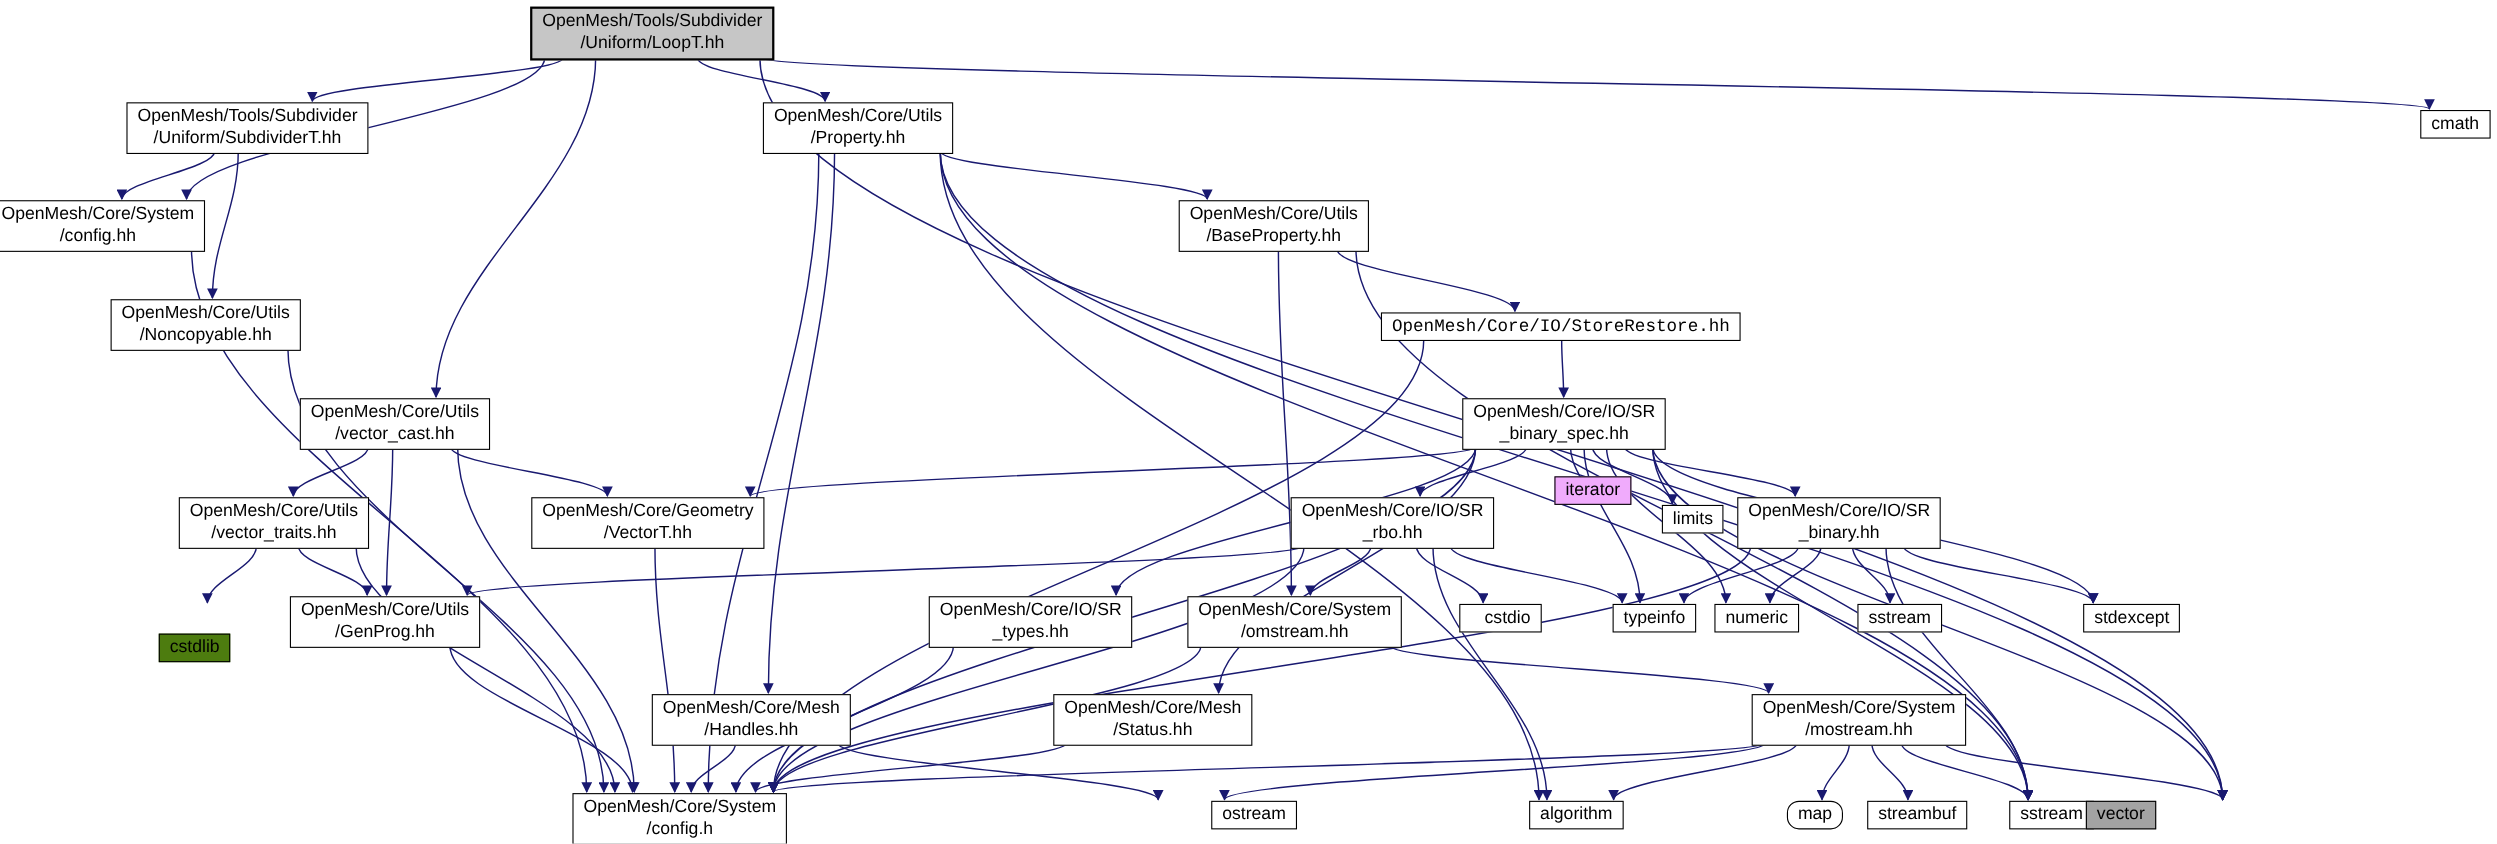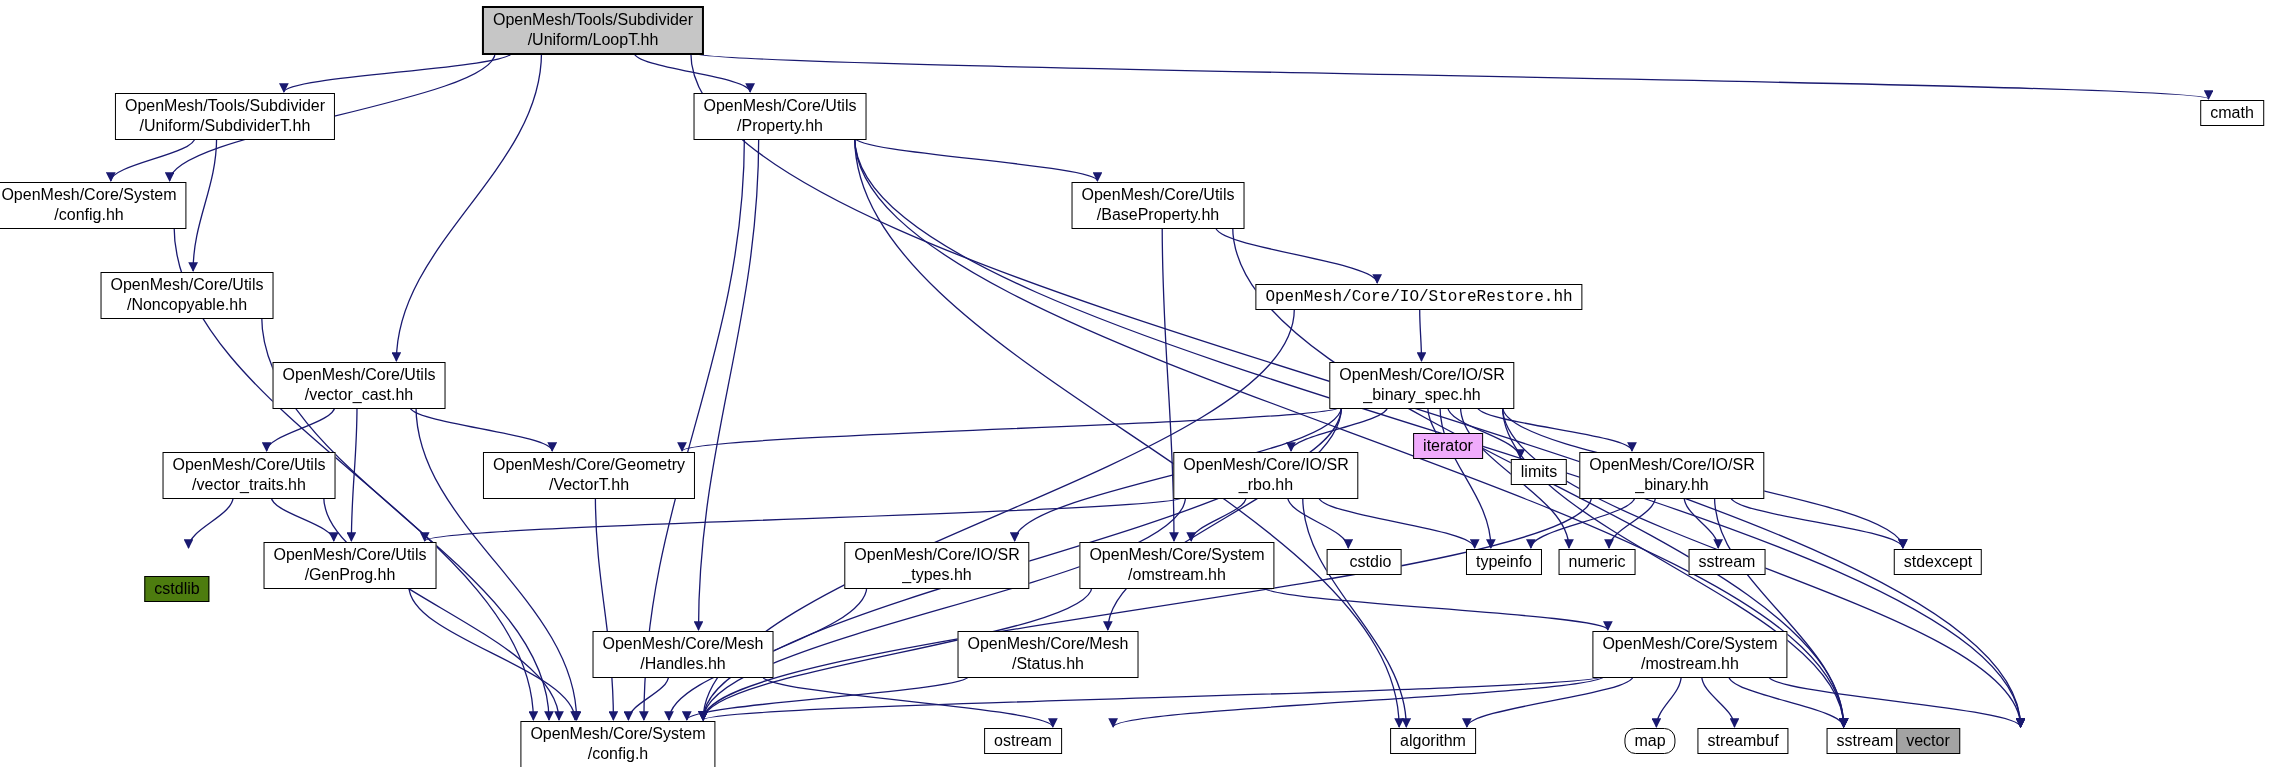--- a/index.html
+++ b/index.html
@@ -170,20 +170,20 @@
       <div class="node" style="left: 1727px; top: 549px; background: rgb(255, 255, 255); border-color: rgb(0, 0, 0); color: rgb(0, 0, 0);"><span>sstream</span></div>
       <div class="node" style="left: 1938px; top: 549px; background: rgb(255, 255, 255); border-color: rgb(0, 0, 0); color: rgb(0, 0, 0);"><span>stdexcept</span></div>
       <div class="node" style="left: 683px; top: 631px; background: rgb(255, 255, 255); border-color: rgb(0, 0, 0); color: rgb(0, 0, 0);"><span>OpenMesh/Core/Mesh
 /Handles.hh</span></div>
       <div class="node" style="left: 1048px; top: 631px; background: rgb(255, 255, 255); border-color: rgb(0, 0, 0); color: rgb(0, 0, 0);"><span>OpenMesh/Core/Mesh
 /Status.hh</span></div>
       <div class="node" style="left: 1690px; top: 631px; background: rgb(255, 255, 255); border-color: rgb(0, 0, 0); color: rgb(0, 0, 0);"><span>OpenMesh/Core/System
 /mostream.hh</span></div>
       <div class="node" style="left: 618px; top: 721px; background: rgb(255, 255, 255); border-color: rgb(0, 0, 0); color: rgb(0, 0, 0);"><span>OpenMesh/Core/System
 /config.h</span></div>
-      <div class="node" style="left: 1023px; top: 728px; background: rgb(255, 255, 255); border-color: rgb(0, 0, 0); color: rgb(0, 0, 0);"><span>ostream</span></div>
+      <div class="node" style="left: 1140px; top: 728px; background: rgb(255, 255, 255); border-color: rgb(0, 0, 0); color: rgb(0, 0, 0);"><span>ostream</span></div>
       <div class="node" style="left: 1433px; top: 728px; background: rgb(255, 255, 255); border-color: rgb(0, 0, 0); color: rgb(0, 0, 0);"><span>algorithm</span></div>
       <div class="node" style="left: 1650px; top: 728px; background: rgb(255, 255, 255); border-color: rgb(0, 0, 0); color: rgb(0, 0, 0); border-radius: 11px;"><span>map</span></div>
       <div class="node" style="left: 1743px; top: 728px; background: rgb(255, 255, 255); border-color: rgb(0, 0, 0); color: rgb(0, 0, 0);"><span>streambuf</span></div>
       <div class="node" style="left: 1865px; top: 728px; background: rgb(255, 255, 255); border-color: rgb(0, 0, 0); color: rgb(0, 0, 0);"><span>sstream</span></div>
       <div class="node" style="left: 1928px; top: 728px; background: #a3a3a3; border-color: rgb(0, 0, 0); color: rgb(0, 0, 0);"><span>vector</span></div>
     </div>
 </div>
 
 </body></html>

